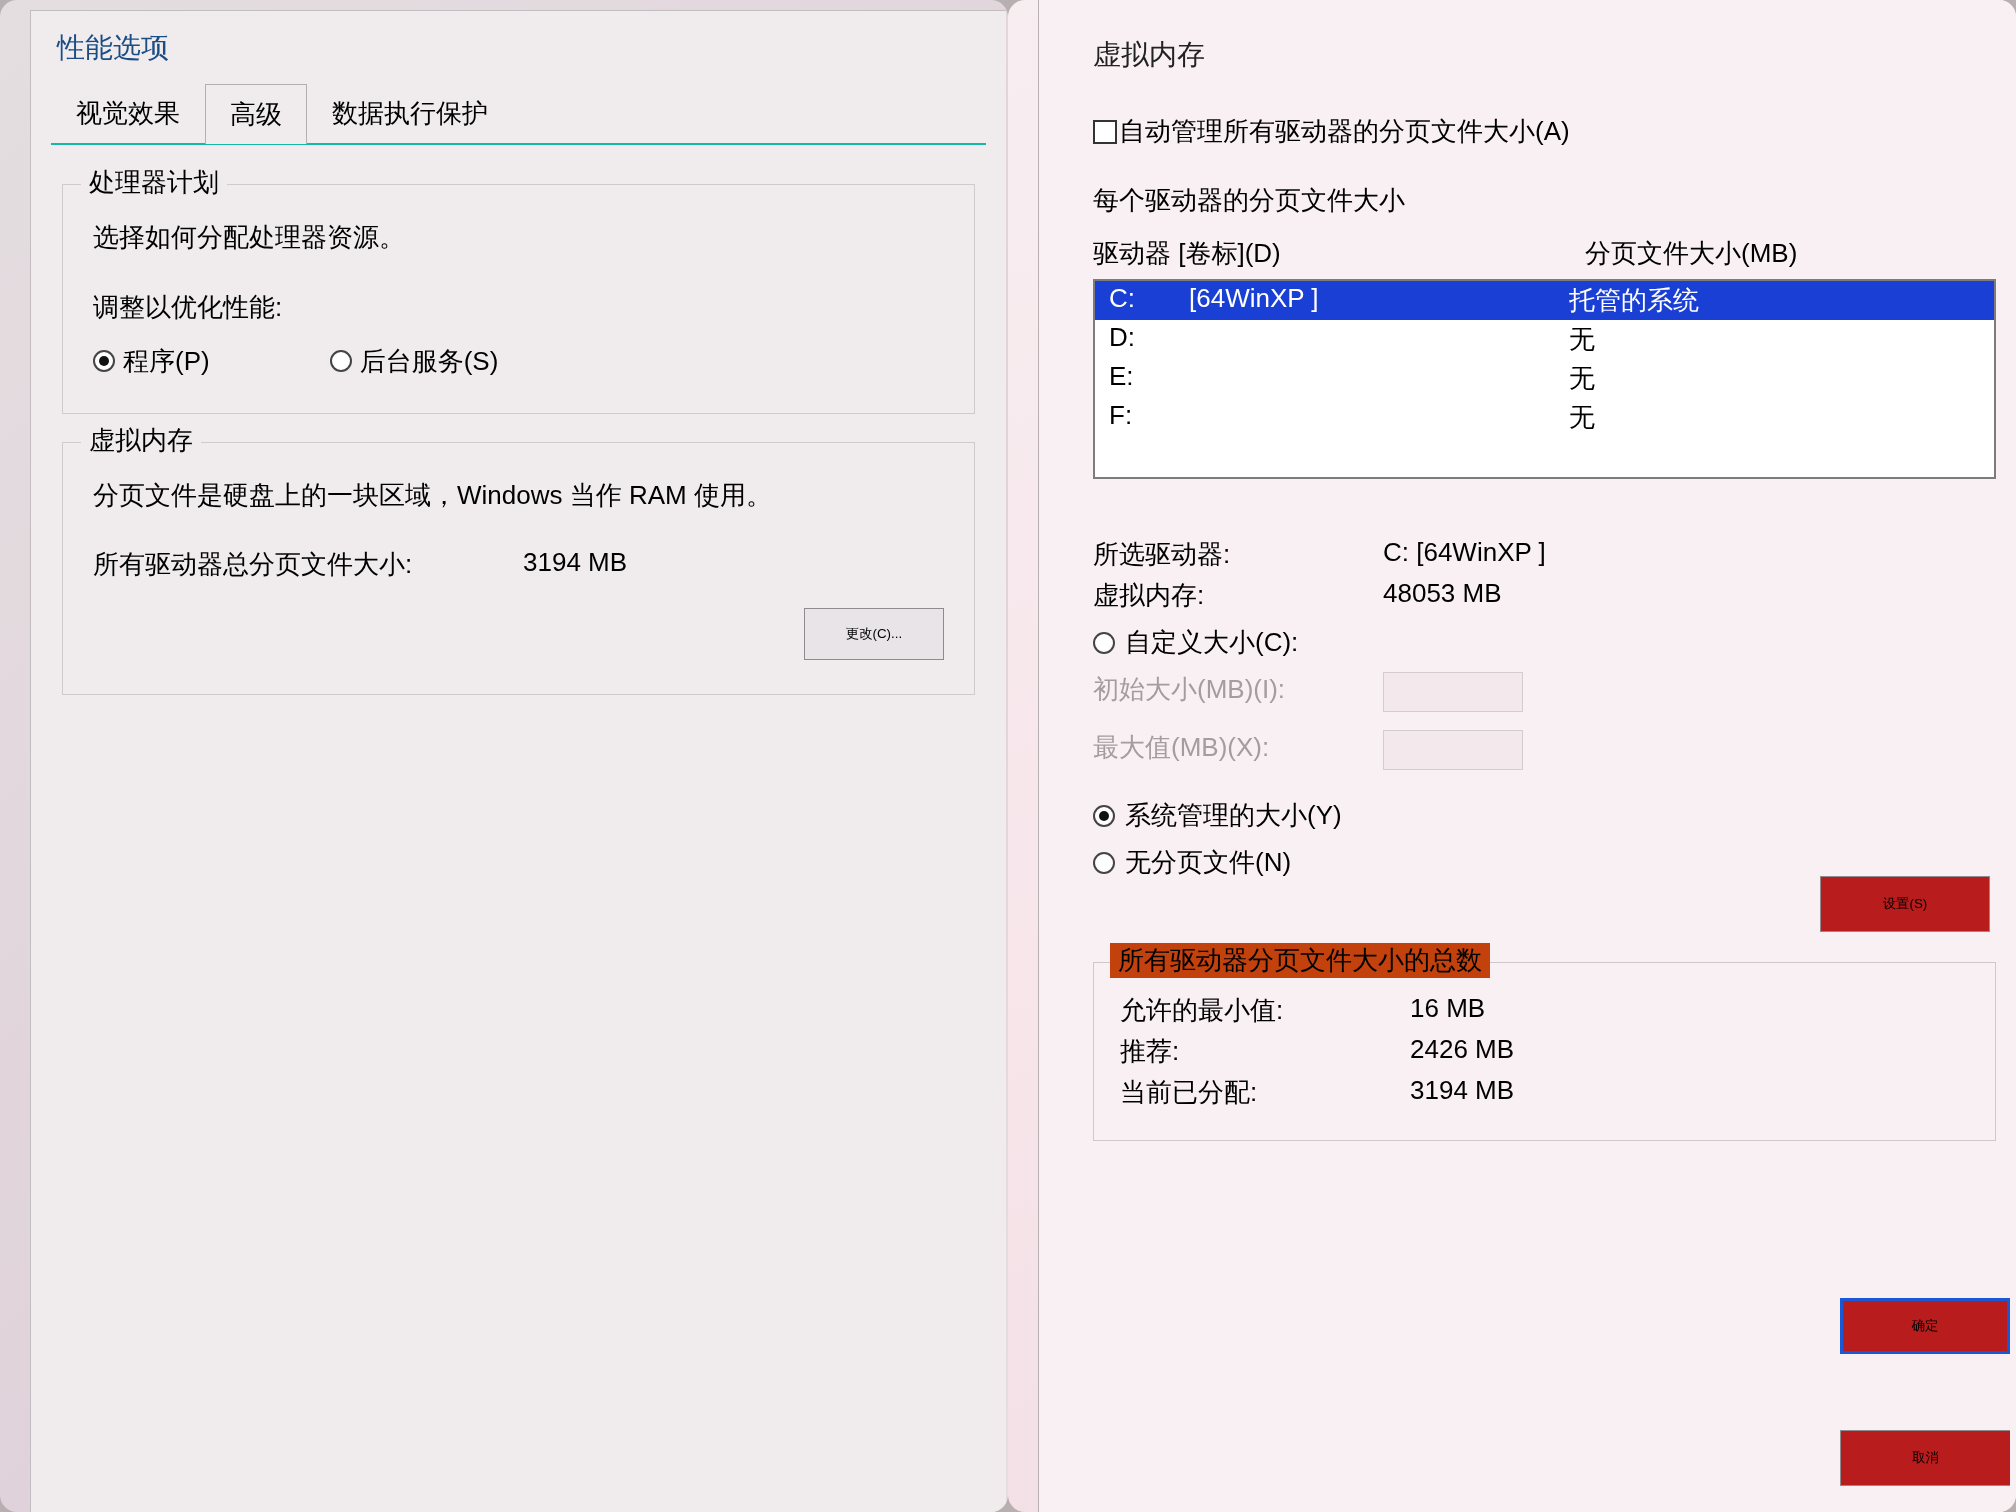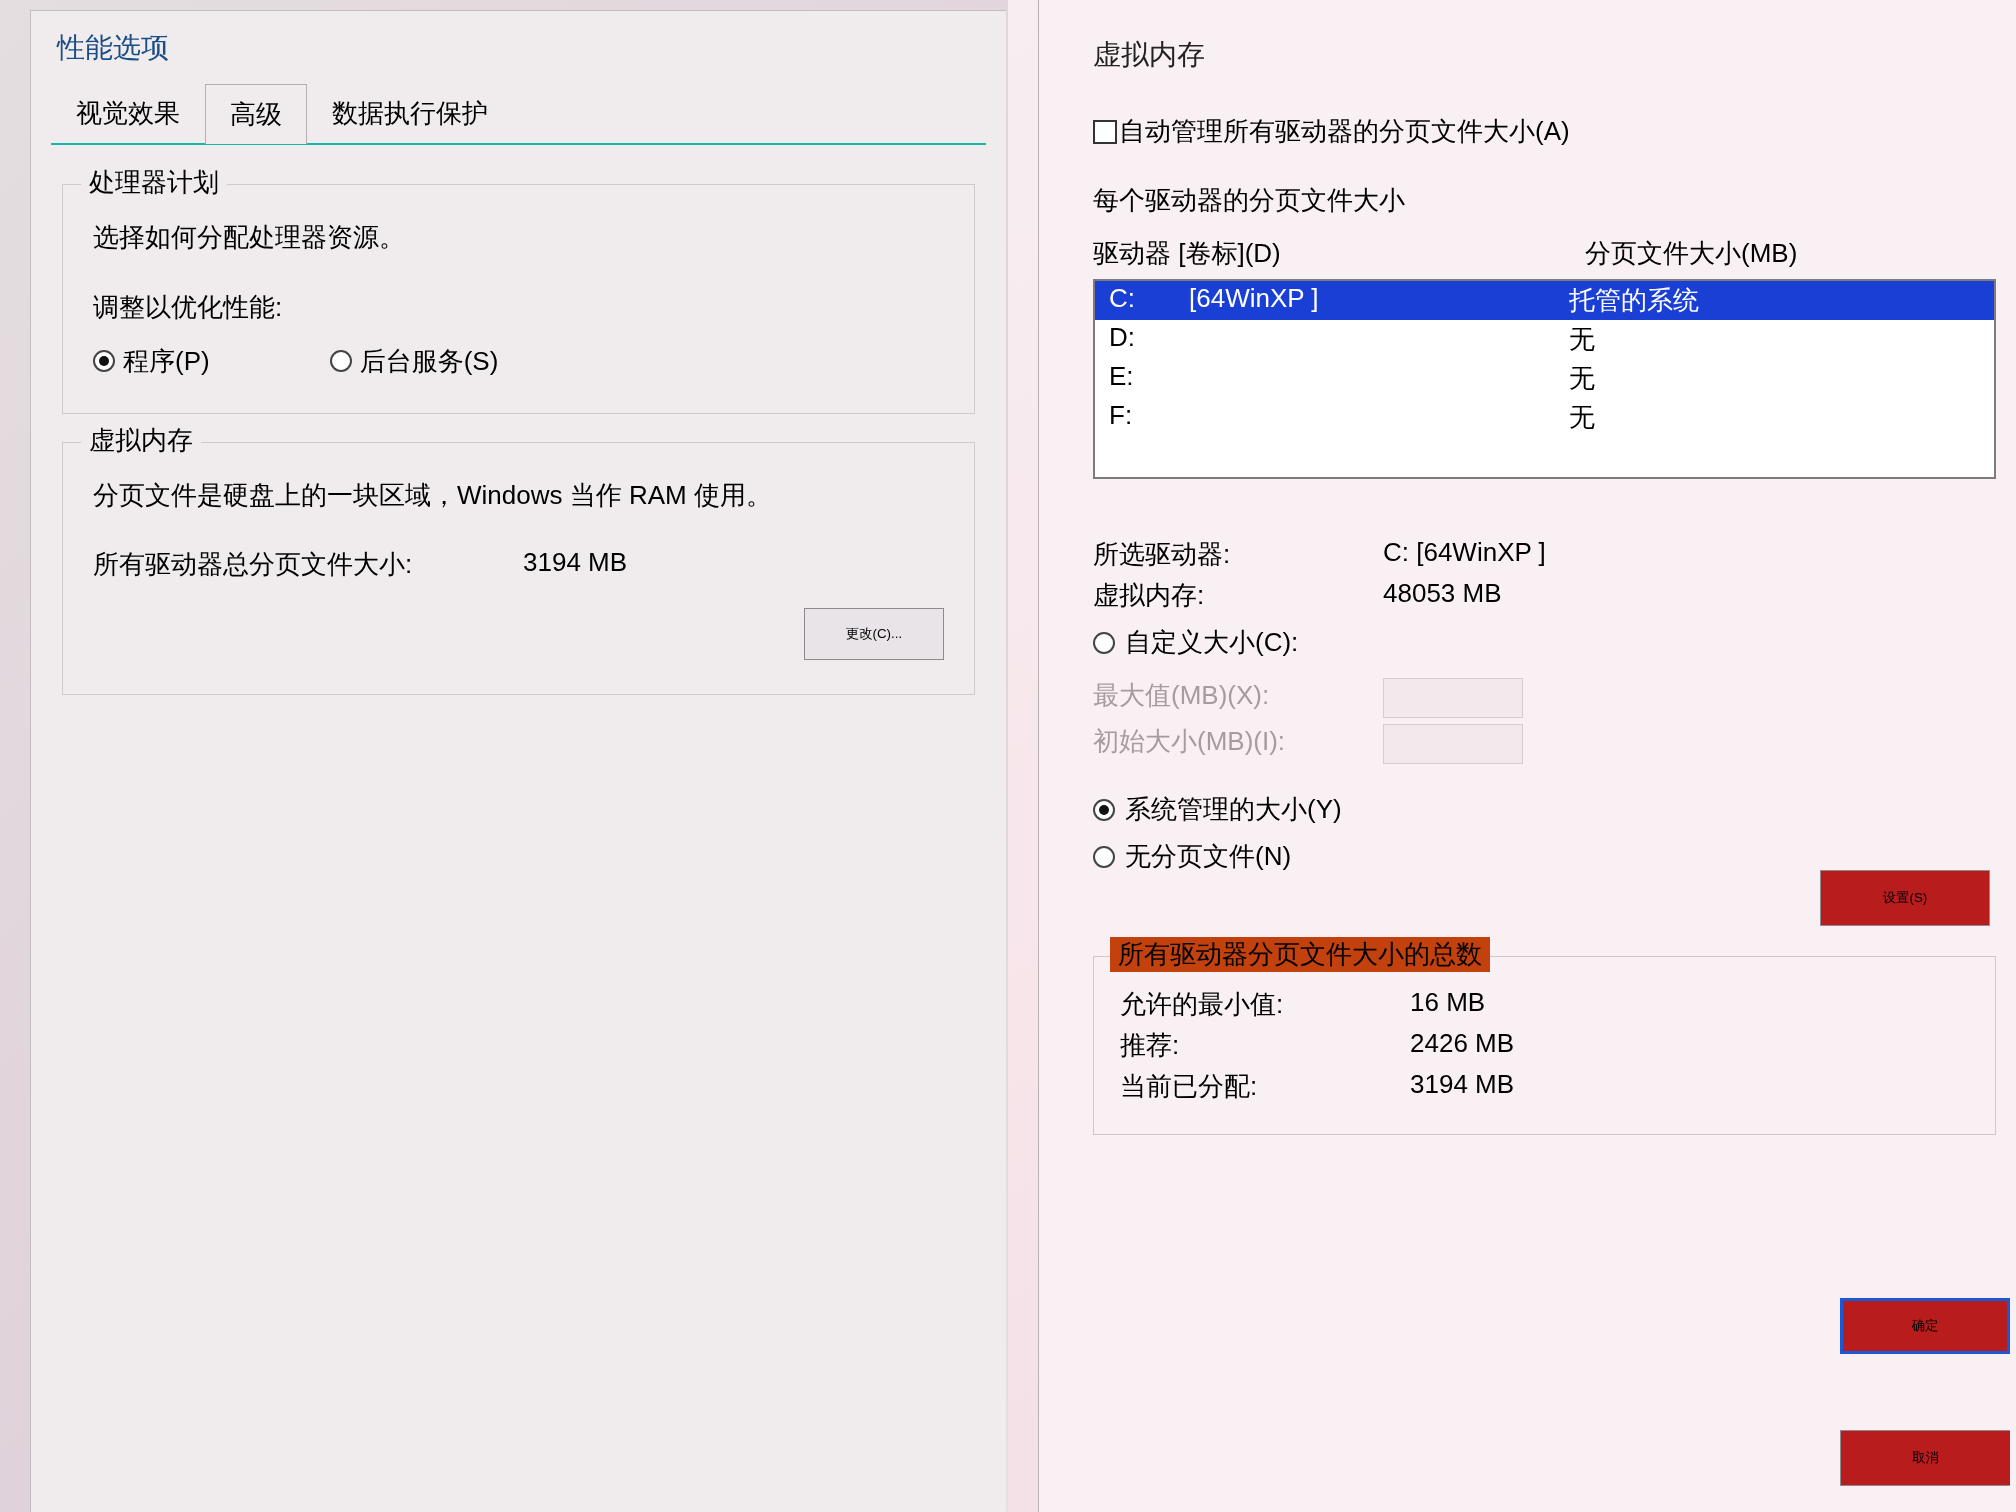--- a/index.html
+++ b/index.html
@@ -5,21 +5,21 @@
   * { box-sizing: border-box; }
   html, body { margin: 0; padding: 0; }
   body {
     width: 2016px;
     height: 1512px;
     font-family: "Microsoft YaHei", "Segoe UI", Tahoma, sans-serif;
     font-size: 26px;
     display: flex;
     background: #b8b0b0;
   }
-  .pane { width: 50%; height: 100%; position: relative; overflow: hidden; }
+  .pane { width: 50%; height: 100%; position: relative; overflow: hidden; border-radius: 17px; }
   
   .leftbg { position:absolute; inset:0; background: linear-gradient(135deg,#e4dee0 0%,#e0d2da 60%,#e6dee4 100%); }
   .left-dialog {
     position:absolute; left:30px; top:10px; right:2px; bottom:0;
     background: #f0ecee;
     border-left:1px solid #c2bec0; border-top:1px solid #c2bec0;
     padding: 14px 20px 20px 20px;
   }
   .left-title { color:#1a4d84; font-size:28px; padding:4px 6px 16px 6px; }
   .tabs { display:flex; align-items:flex-end; border-bottom:2px solid #14b8a6; }
@@ -189,26 +189,26 @@
       </div>
       <div class="kvr">
         <span class="k">虚拟内存:</span>
         <span>48053 MB</span>
       </div>
 
       <label class="radio2">
         <span class="circ" style="width:22px;height:22px;border:2px solid #444;border-radius:50%;background:#fff;display:inline-block"></span>
         <span>自定义大小(C):</span>
       </label>
+      <div class="kvr disabled">
+        <span class="k">初始大小(MB)(I):</span>
+        <span class="field"></span>
+      </div>
       <div class="kvr disabled" style="margin-top:18px;">
         <span class="k">最大值(MB)(X):</span>
-        <span class="field"></span>
-      </div>
-      <div class="kvr disabled">
-        <span class="k">初始大小(MB)(I):</span>
         <span class="field"></span>
       </div>
 
       <label class="radio2" style="margin-top:28px;">
         <span style="width:22px;height:22px;border:2px solid #444;border-radius:50%;background:#fff;display:inline-flex;align-items:center;justify-content:center">
             <span style="width:10px;height:10px;border-radius:50%;background:#111"></span>
           </span>
         <span>系统管理的大小(Y)</span>
       </label>
       <label class="radio2">

